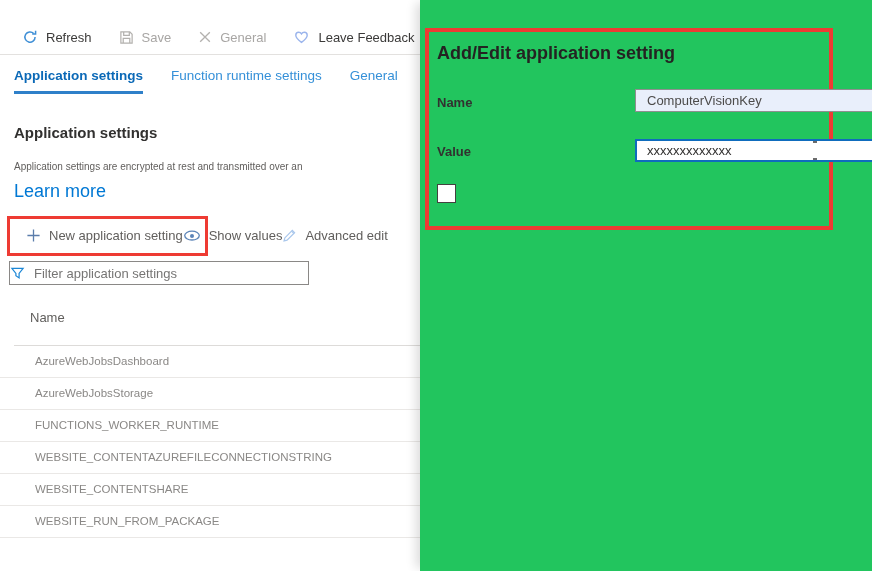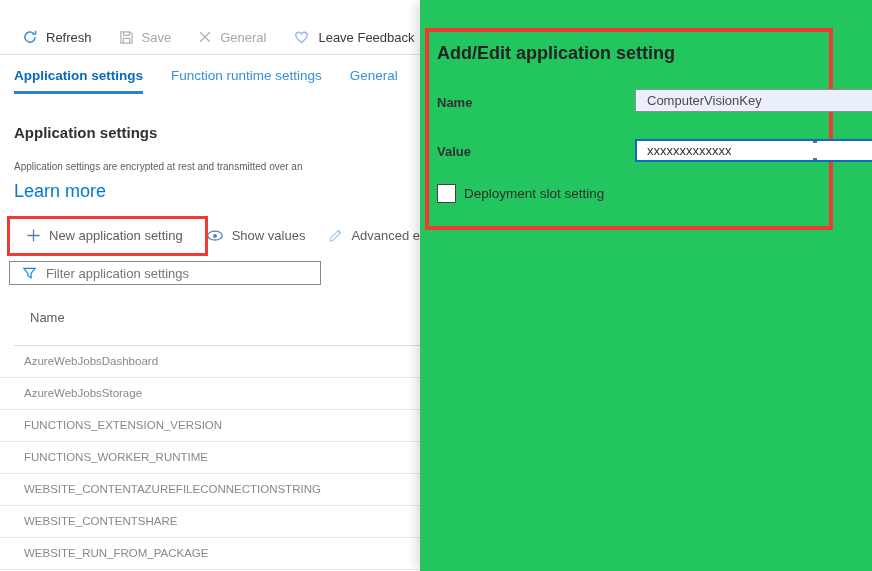--- a/index.html
+++ b/index.html
@@ -20,36 +20,36 @@
   .toolbar-divider{position:absolute;left:0;top:54px;width:420px;height:1px;background:#e3e1df;}
 
   .tabs{position:absolute;left:14px;top:68px;display:flex;gap:28px;white-space:nowrap;}
   .tab{font-size:13.5px;color:#3590d8;padding-bottom:8px;cursor:pointer;}
   .tab.active{color:#0b69b7;font-weight:bold;border-bottom:3px solid #2f80c9;}
 
   .section-title{position:absolute;left:14px;top:124px;font-size:15px;font-weight:bold;color:#323130;}
   .desc{position:absolute;left:14px;top:161px;width:406px;font-size:10px;color:#605e5c;white-space:nowrap;overflow:hidden;}
   .learn-more{position:absolute;left:14px;top:181px;font-size:18px;color:#0078d4;cursor:pointer;}
 
-  .actions{position:absolute;left:26px;top:228px;display:flex;gap:23px;white-space:nowrap;}
+  .actions{position:absolute;left:26px;top:228px;display:flex;white-space:nowrap;}
   .action{display:flex;align-items:center;gap:8px;font-size:13px;color:#605e5c;cursor:pointer;}
 
   .redbox{border:3px solid #ee3b33;position:absolute;background:transparent;pointer-events:none;}
   .redbox1{left:7px;top:216px;width:195px;height:34px;}
   .redbox2{left:5px;top:28px;width:400px;height:194px;border-width:4px;}
 
   .filter{position:absolute;left:9px;top:261px;width:298px;height:22px;border:1px solid #8a8886;
-          display:flex;align-items:center;gap:9px;padding-left:12px;background:#fff;}
+          display:flex;align-items:center;gap:9px;padding-left:0;background:#fff;}
   .filter .ph{font-size:13px;color:#767574;}
 
   .thead{position:absolute;left:30px;top:310px;font-size:13px;color:#605e5c;}
   .thead-divider{position:absolute;left:14px;top:345px;width:406px;height:1px;background:#dddbd9;}
   .rows{position:absolute;left:0;top:346px;width:420px;}
   .table-row{height:31px;line-height:31px;border-bottom:1px solid #eae8e6;
-             padding-left:24px;font-size:11.5px;color:#8a8886;cursor:pointer;
+             padding-left:35px;font-size:11.5px;color:#8a8886;cursor:pointer;
              white-space:nowrap;overflow:hidden;}
 
   
   .panel{position:absolute;left:420px;top:0;width:452px;height:571px;background:#22c55e;
          box-shadow:-7px 0 10px -3px rgba(0,0,0,0.14);}
   .panel-title{position:absolute;left:17px;top:43px;font-size:18px;font-weight:bold;color:#242322;white-space:nowrap;}
   .field-label{position:absolute;left:17px;font-size:13px;font-weight:bold;color:#323130;}
   .pinput{position:absolute;left:215px;width:245px;font-size:13px;outline:none;
           font-family:"Liberation Sans","DejaVu Sans",sans-serif;}
   .name-input{top:89px;height:21px;background:#e9effb;border:1px solid #8f8f8f;color:#4c4b4a;padding:0 0 0 11px;}
@@ -152,21 +152,20 @@
     </span>
     <span class="ph">Filter application settings</span>
   </div>
 
   <div class="thead">Name</div>
   <div class="thead-divider"></div>
 
   <div class="rows">
     <div class="table-row">AzureWebJobsDashboard</div>
     <div class="table-row">AzureWebJobsStorage</div>
-    <div class="table-row">FUNCTIONS_EXTENSION_VERSION</div>
     <div class="table-row">FUNCTIONS_WORKER_RUNTIME</div>
     <div class="table-row">WEBSITE_CONTENTAZUREFILECONNECTIONSTRING</div>
     <div class="table-row">WEBSITE_CONTENTSHARE</div>
     <div class="table-row">WEBSITE_RUN_FROM_PACKAGE</div>
   </div>
 </div>
 
 <div class="panel">
   <div class="redbox redbox2"></div>
 
@@ -175,14 +174,13 @@
   <div class="field-label" style="top:95px;">Name</div>
   <input class="pinput name-input" type="text" value="ComputerVisionKey" style="">
 
   <div class="field-label" style="top:144px;">Value</div>
   <input class="pinput value-input" type="text" value="xxxxxxxxxxxxx" style="">
 
   <div class="ibeam-serif" style="top:141px;"></div>
   <div class="ibeam-serif" style="top:158px;"></div>
 
   <div class="checkbox"></div>
-  <div class="checkbox-label">Deployment slot setting</div>
 </div>
 
 </body></html>

